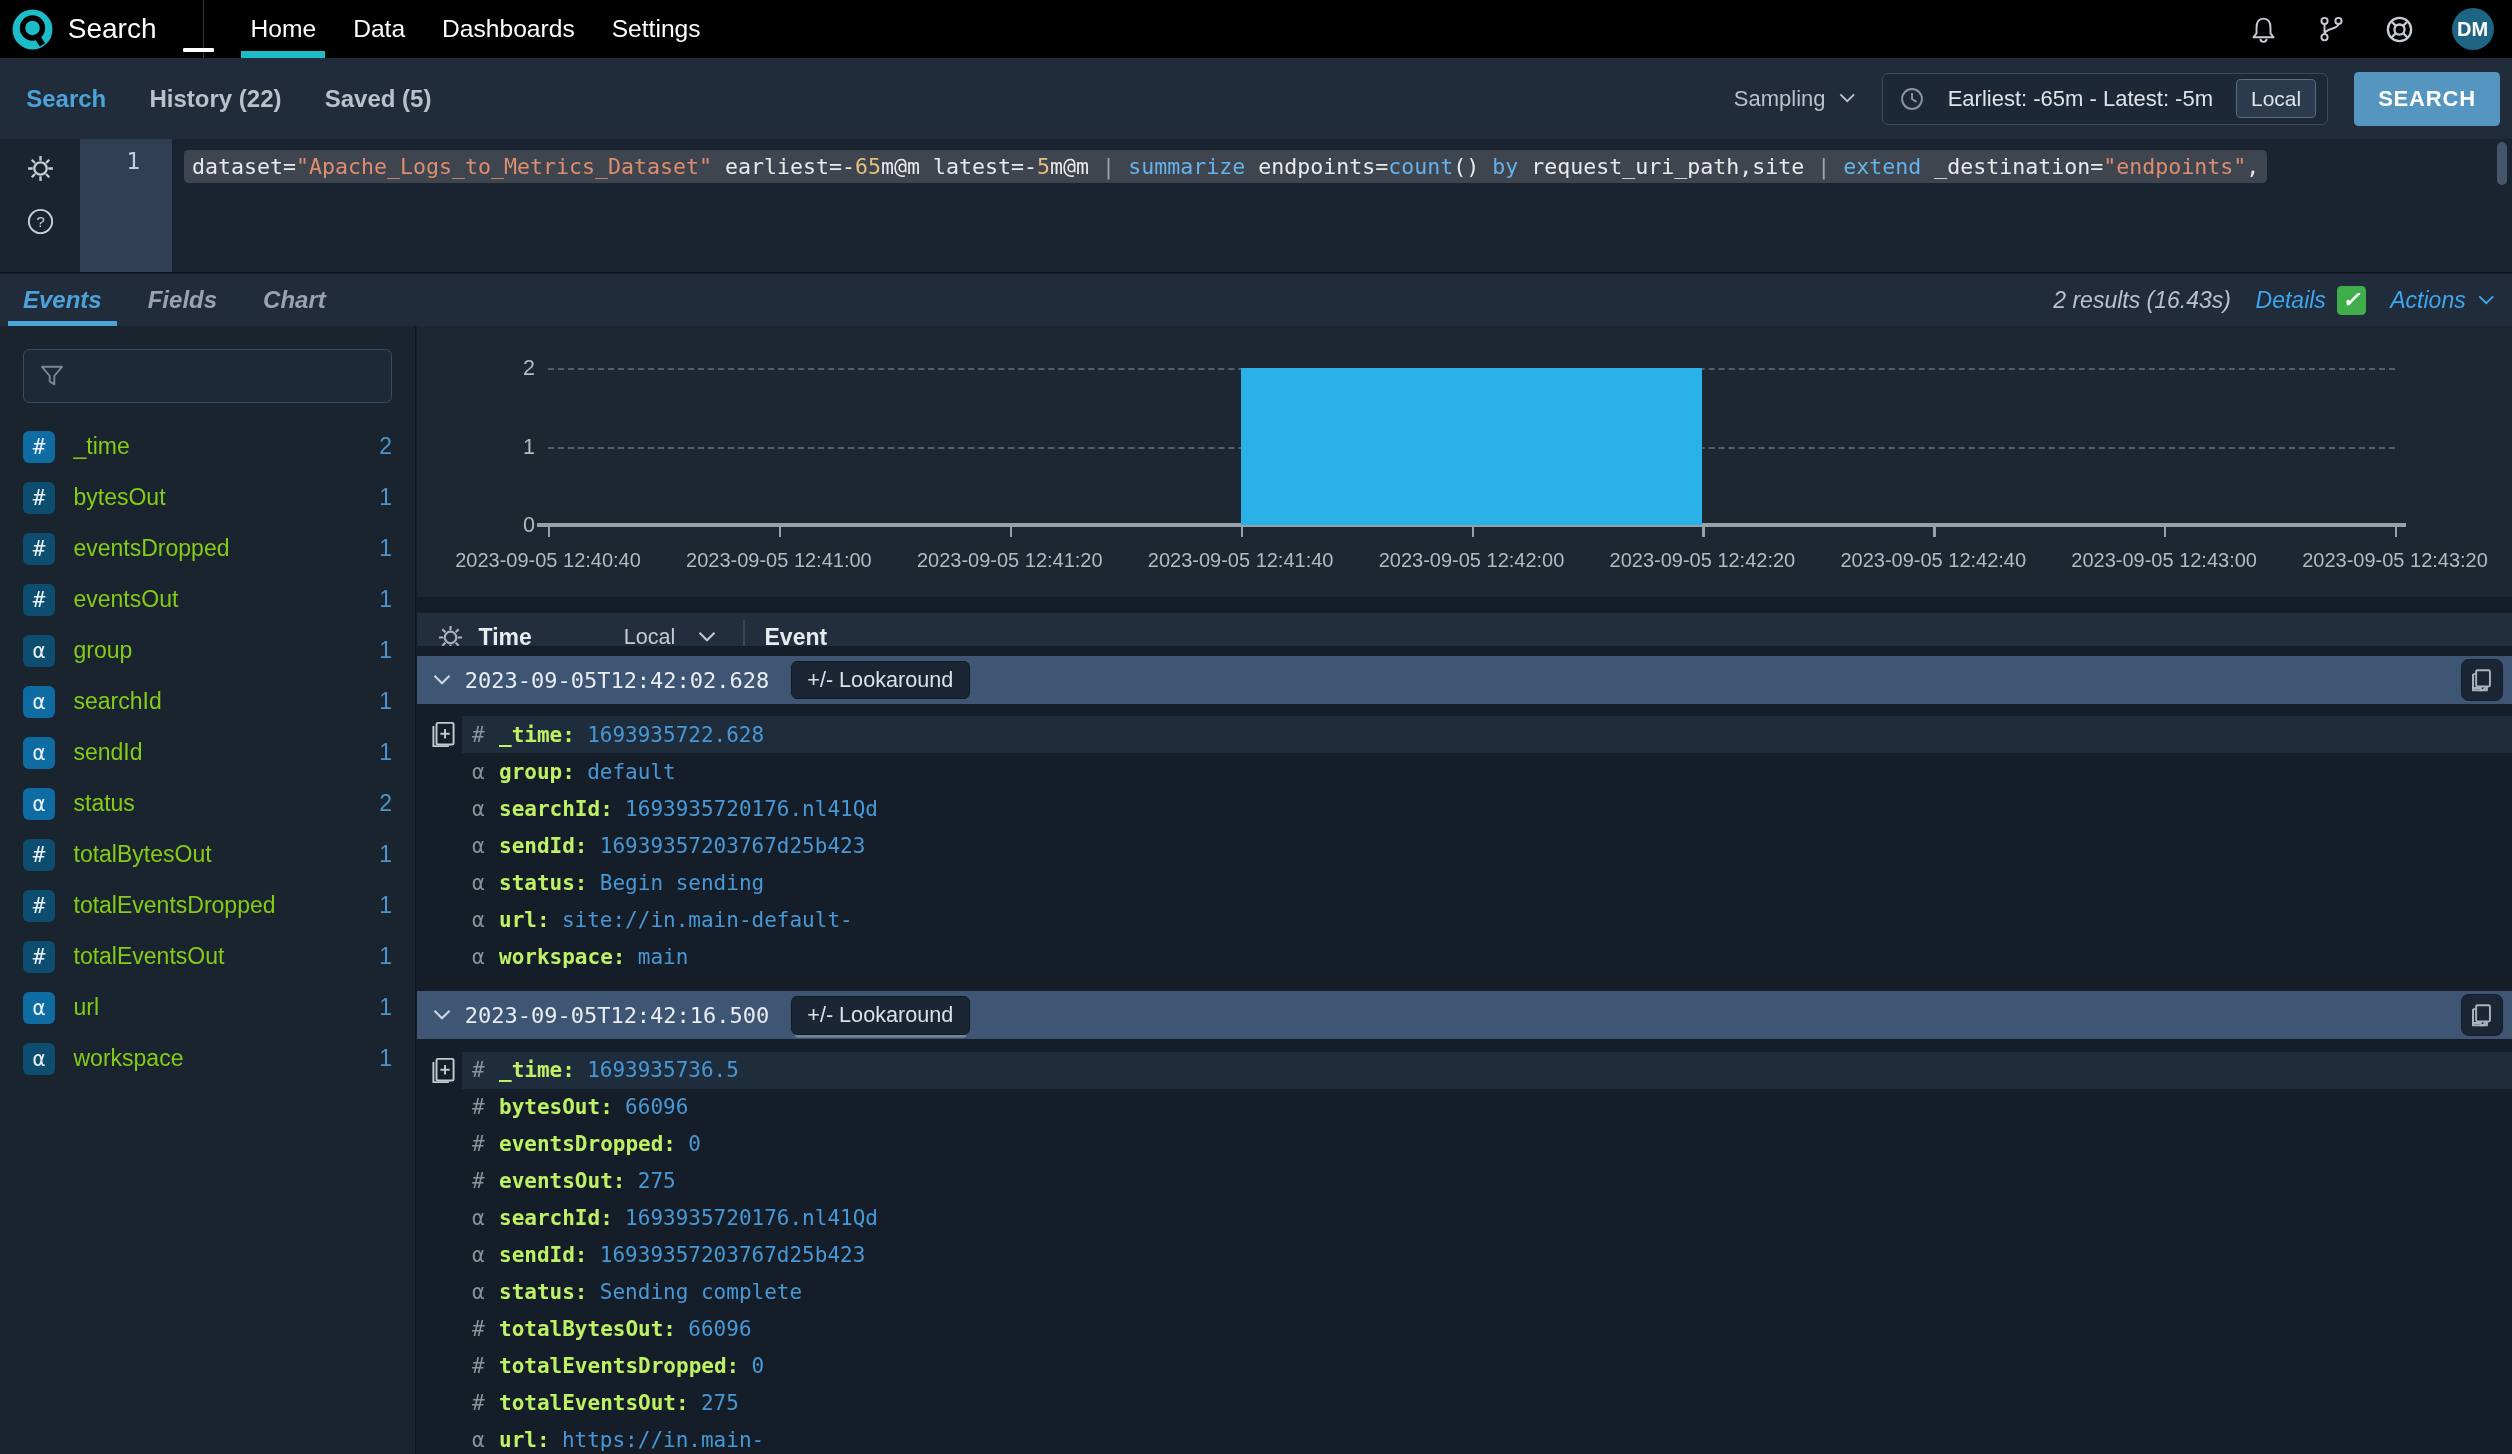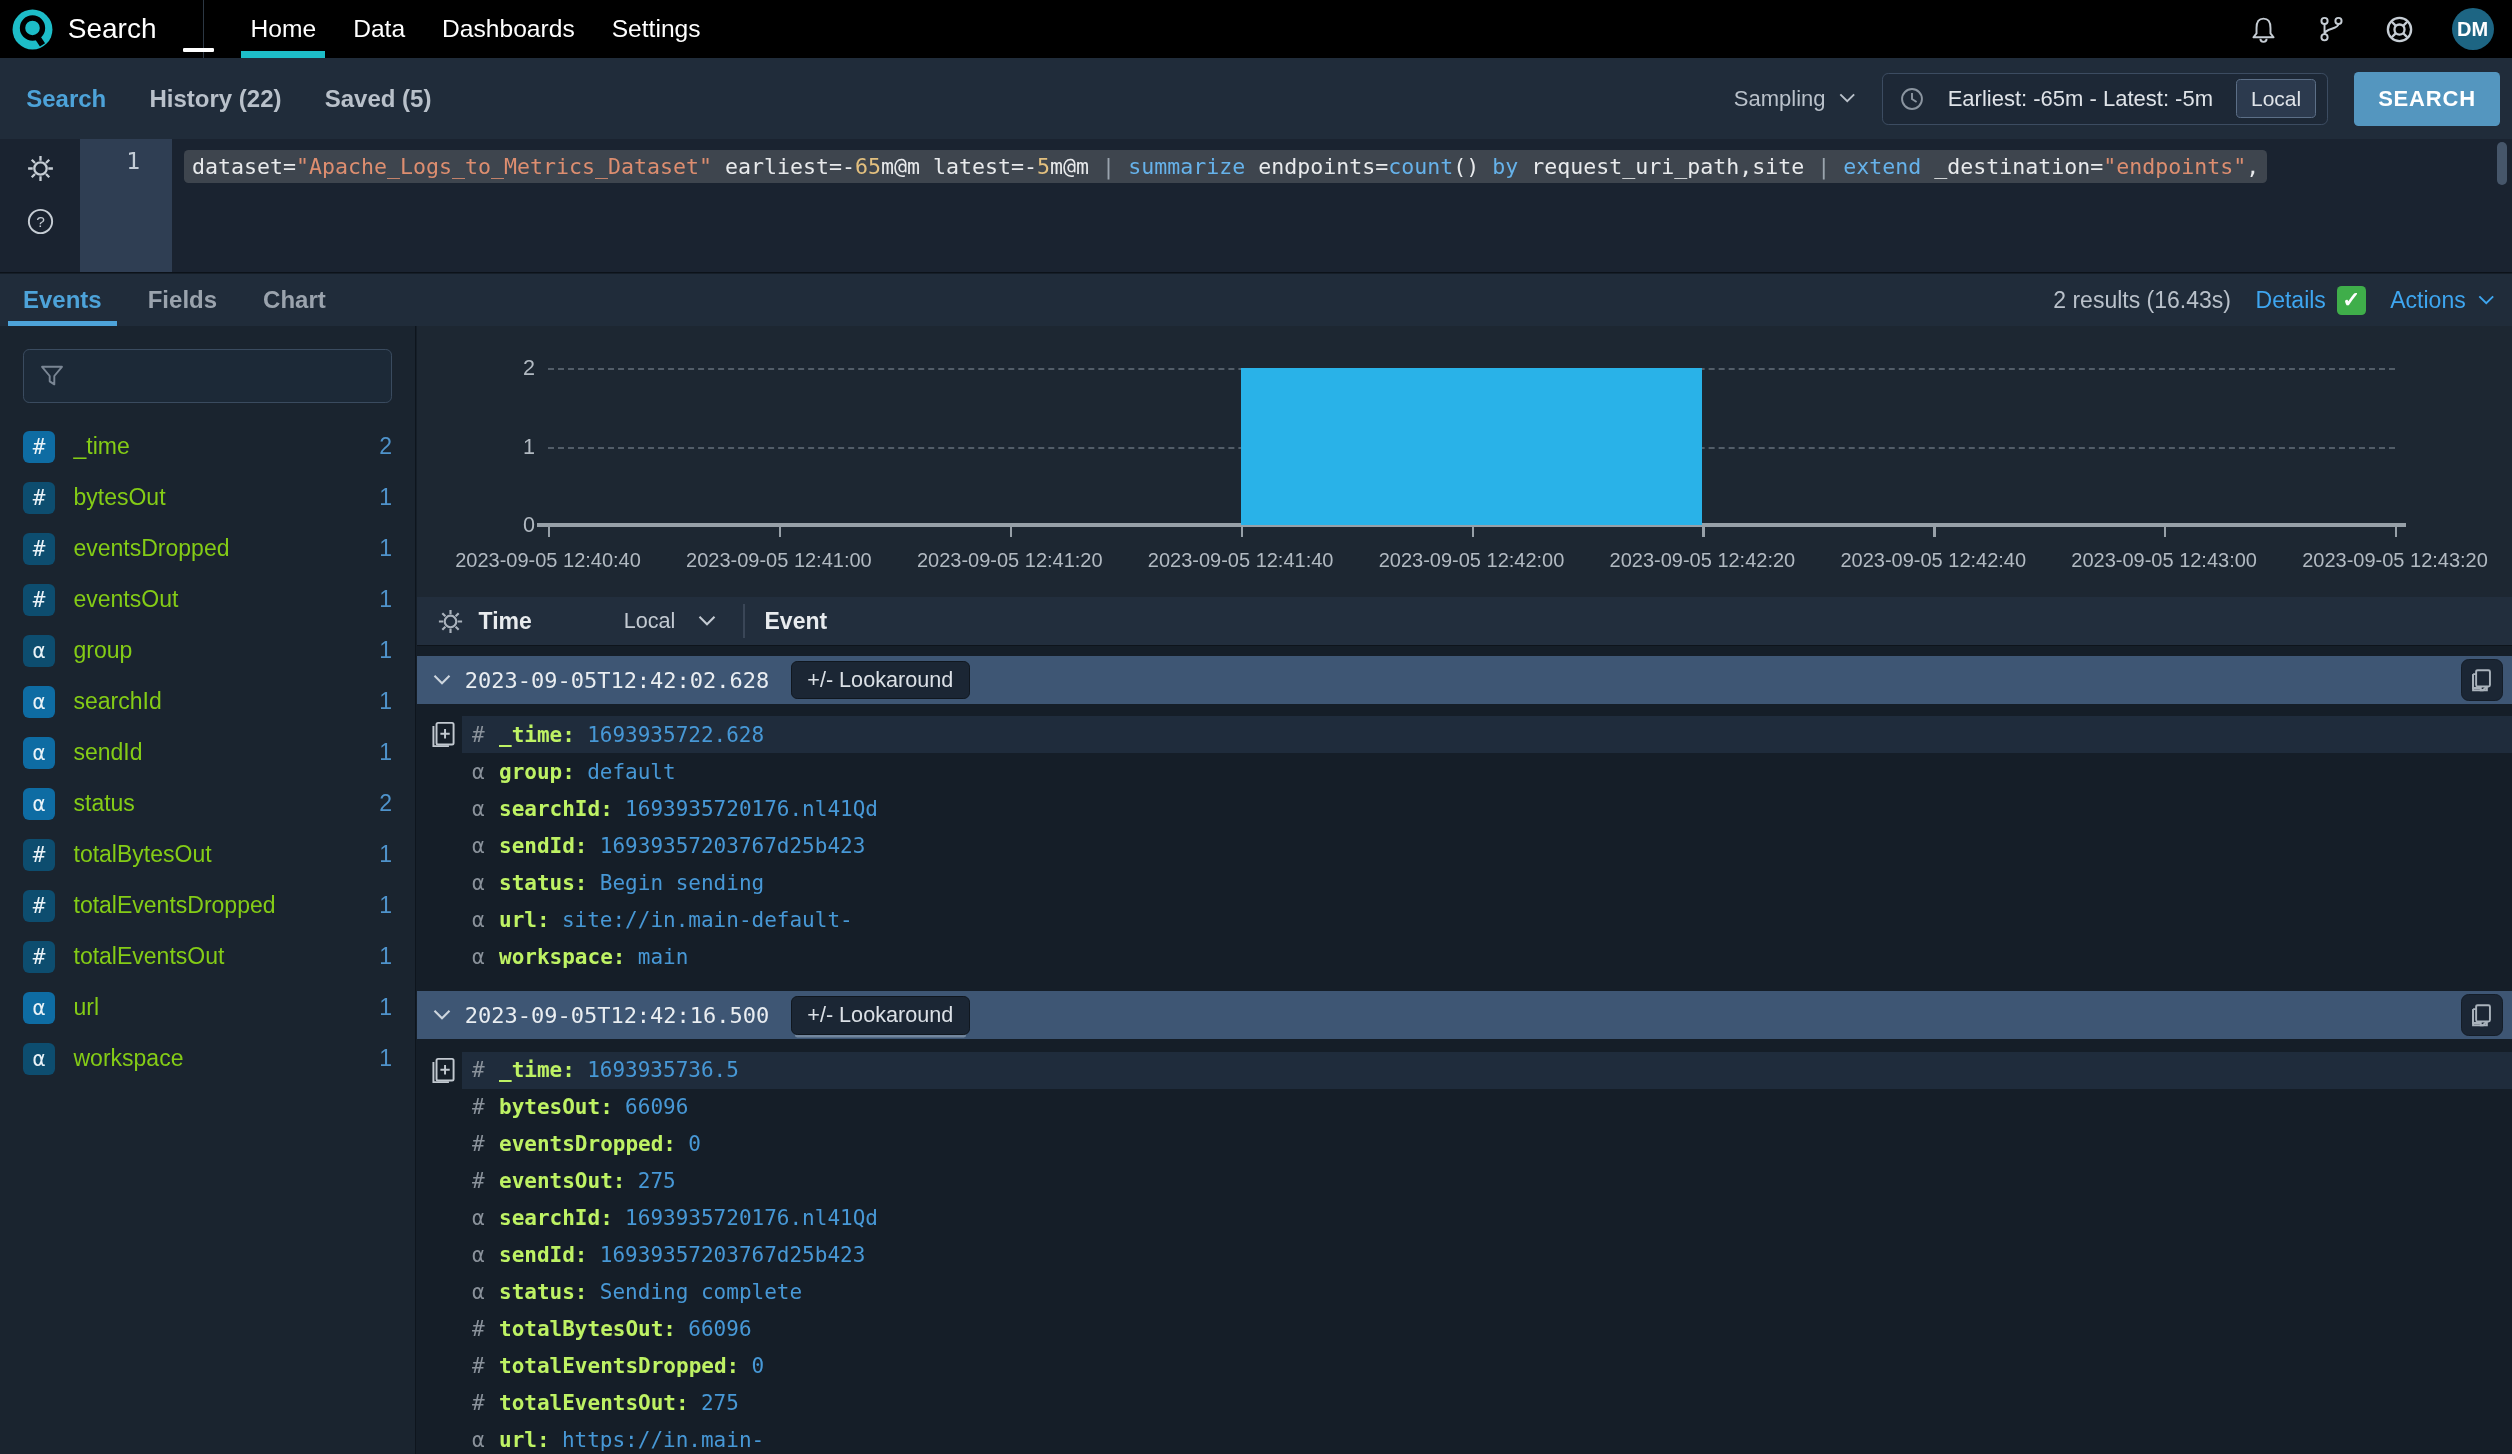--- a/index.html
+++ b/index.html
@@ -47,21 +47,21 @@
             text-align:right; padding:9.2px 32px 0 0; }
   .code { flex:1; padding:9.2px 0 0 12.3px; font-family:"DejaVu Sans Mono",monospace; font-size:21.6px; line-height:38px; position:relative; }
   .code-line { white-space:pre; }
   .code-sel { background:#3e454e; border-radius:4.6px; padding:3.8px 7.7px; }
   .tok-plain { color:#e8eaec; } .tok-str { color:#dd8e70; } .tok-num { color:#e3c07f; }
   .tok-kw { color:#66b2ea; } .tok-fn { color:#e3c07f; } .tok-pipe { color:#9aa4ae; }
   .editor-scroll { position:absolute; right:4.6px; top:142px; width:10.8px; height:128px; }
   .editor-scroll .thumb { width:10.8px; height:43px; background:#46566a; border-radius:5.4px; }
 
   
-  .results-bar { position:absolute; top:274px; left:0; right:0; height:52px; background:#202c3a; display:flex; align-items:center; }
+  .results-bar { position:absolute; top:274px; left:0; right:0; height:52px; background:#202c3a; display:flex; align-items:center;font-style:italic; }
   .rtab { font-size:24px; font-weight:700; color:#9aa3ad; padding:0 23px; height:100%; display:flex; align-items:center; position:relative; cursor:pointer; }
   .rtab.active { color:#4da3d9; }
   .rtab.active::after { content:''; position:absolute; left:7.7px; right:7.7px; bottom:0; height:5.4px; background:#4da3d9; }
   .results-right { margin-left:auto; display:flex; align-items:center; gap:24.6px; padding-right:17px; }
   .summary { font-size:23px; color:#b9c1ca; }
   .blue-link { font-size:23px; color:#3ea6f0; cursor:pointer; display:flex; align-items:center; gap:10.8px; }
   .check { width:29px; height:29px; background:#3fae4a; border-radius:4.6px; display:flex; align-items:center; justify-content:center;
            color:#fff; font-size:21.6px; font-weight:bold; cursor:pointer; }
 
   
@@ -86,21 +86,21 @@
   .plot { position:absolute; left:131px; width:1847px; top:42px; height:157px; }
   .gridline { position:absolute; left:0; right:0; height:0; border-top:2.3px dashed #525d68; }
   .axis { position:absolute; left:-10.8px; right:-10.8px; bottom:-1.5px; height:3.1px; background:#97a0a8; }
   .tick { position:absolute; bottom:-12.3px; width:2.3px; height:10.8px; background:#97a0a8; }
   .bar { position:absolute; bottom:0; background:#29b2e8; }
   .ylab { position:absolute; left:69px; width:49px; text-align:right; font-size:21.6px; color:#b2bac2; transform:translateY(-50%); }
   .xlabels { position:absolute; top:223px; left:131px; width:1847px; height:31px; }
   .xlabels span { position:absolute; transform:translateX(-50%); font-size:20px; color:#b2bac2; white-space:nowrap; }
 
   
-  .table-header { position:absolute; top:271px; left:0; right:0; height:49px; background:#222e3d; border-bottom:1.5px solid #0e141b;
+  .table-header { position:absolute; top:287px; left:0; right:0; height:49px; background:#222e3d; border-bottom:1.5px solid #0e141b;
                   display:flex; align-items:center; padding-left:18.5px; }
   .th-time { font-size:23px; font-weight:700; color:#e8ebee; margin-left:14px; }
   .tz { margin-left:92px; color:#c3cad2; display:flex; align-items:center; gap:21.6px; font-size:21.6px; cursor:pointer; }
   .col-div { width:1.5px; height:34px; background:#3a4657; margin-left:26px; }
   .th-event { font-size:23px; font-weight:700; color:#e8ebee; margin-left:20px; }
 
   
   .events { position:absolute; top:320px; left:0; right:0; bottom:0; background:#151e28; overflow:hidden; padding-top:10px; }
   .event-header { height:48px; background:#3e5674; display:flex; align-items:center; position:relative; padding-left:15.4px; cursor:pointer; }
   .chev { margin-right:12.3px; }

